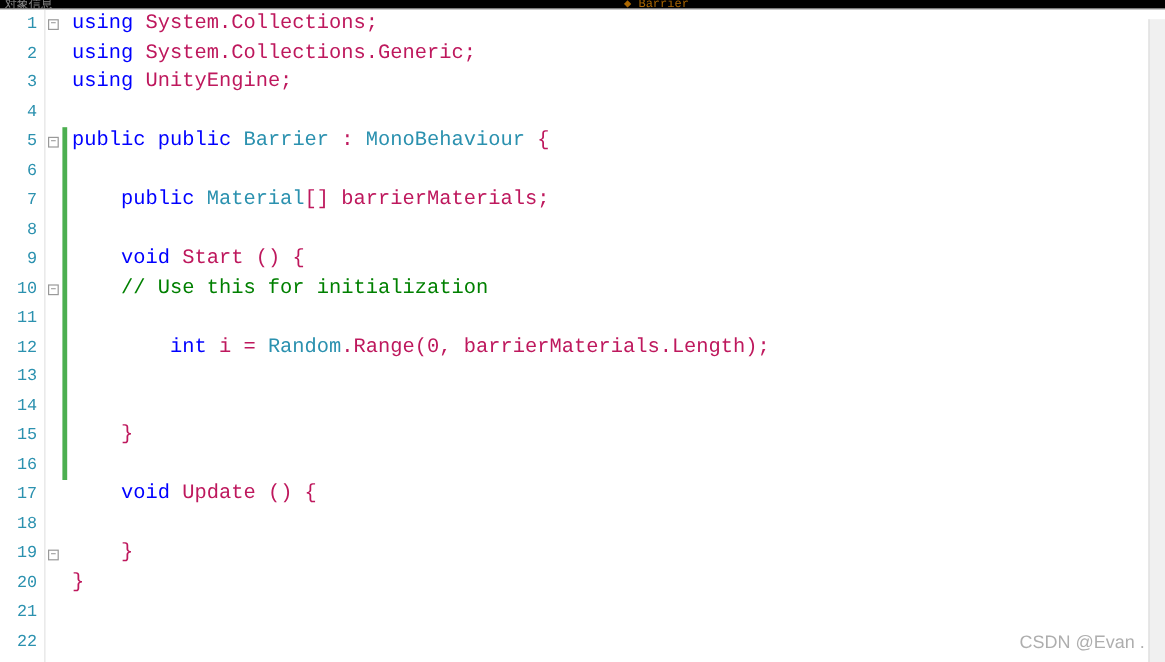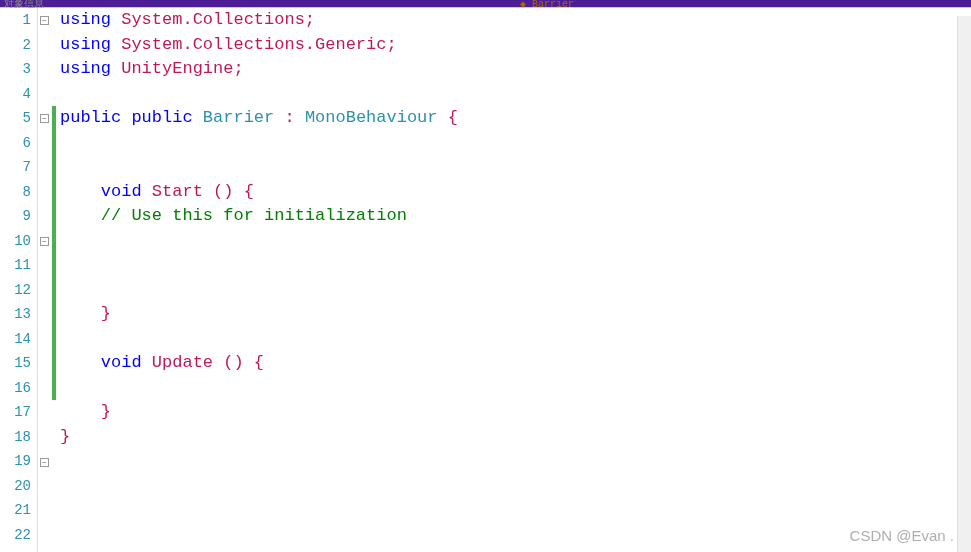--- a/index.html
+++ b/index.html
@@ -7,21 +7,21 @@
       font-family: "Courier New", Consolas, monospace;
       font-size: 17px;
       background: #ffffff;
       width: 971px;
       height: 552px;
       overflow: hidden;
       position: relative;
     }
     .top-bar {
       height: 8px;
-      background: #4c1d95;
+      background: #000000;
       border-bottom: 1px solid #ccc;
       display: flex;
       align-items: center;
       font-size: 10px;
       color: #888;
       padding-left: 4px;
     }
     .tab-label {
       position: absolute;
       left: 520px;
@@ -164,24 +164,26 @@
     <div class="change-mark" style="top:98px;height:294px"></div>
   </div>
 
   <div class="code-area">
     <div class="code-line"><span class="kw">using</span><span class="plain"> System.Collections;</span></div>
     <div class="code-line"><span class="kw">using</span><span class="plain"> System.Collections.Generic;</span></div>
     <div class="code-line"><span class="kw">using</span><span class="plain"> UnityEngine;</span></div>
     <div class="code-line"></div>
     <div class="code-line"><span class="kw">public</span><span class="kw"> public </span><span class="cls">Barrier</span><span class="plain"> : </span><span class="cls">MonoBehaviour</span><span class="plain"> {</span></div>
     <div class="code-line"></div>
+    <div class="code-line"><span class="kw">    public </span><span class="cls">Material</span><span class="plain">[] barrierMaterials;</span></div>
     <div class="code-line"></div>
     <div class="code-line"><span class="kw">    void</span><span class="plain"> Start</span><span class="plain"> () {</span></div>
     <div class="code-line"><span class="comment">    // Use this for initialization</span></div>
     <div class="code-line"></div>
+    <div class="code-line"><span class="kw">        int</span><span class="plain"> i = </span><span class="cls">Random</span><span class="plain">.Range(0, barrierMaterials.Length);</span></div>
     <div class="code-line"></div>
     <div class="code-line"></div>
     <div class="code-line"><span class="plain">    }</span></div>
     <div class="code-line"></div>
     <div class="code-line"><span class="kw">    void</span><span class="plain"> Update</span><span class="plain"> () {</span></div>
     <div class="code-line"></div>
     <div class="code-line"><span class="plain">    }</span></div>
     <div class="code-line"><span class="plain">}</span></div>
   </div>
 

